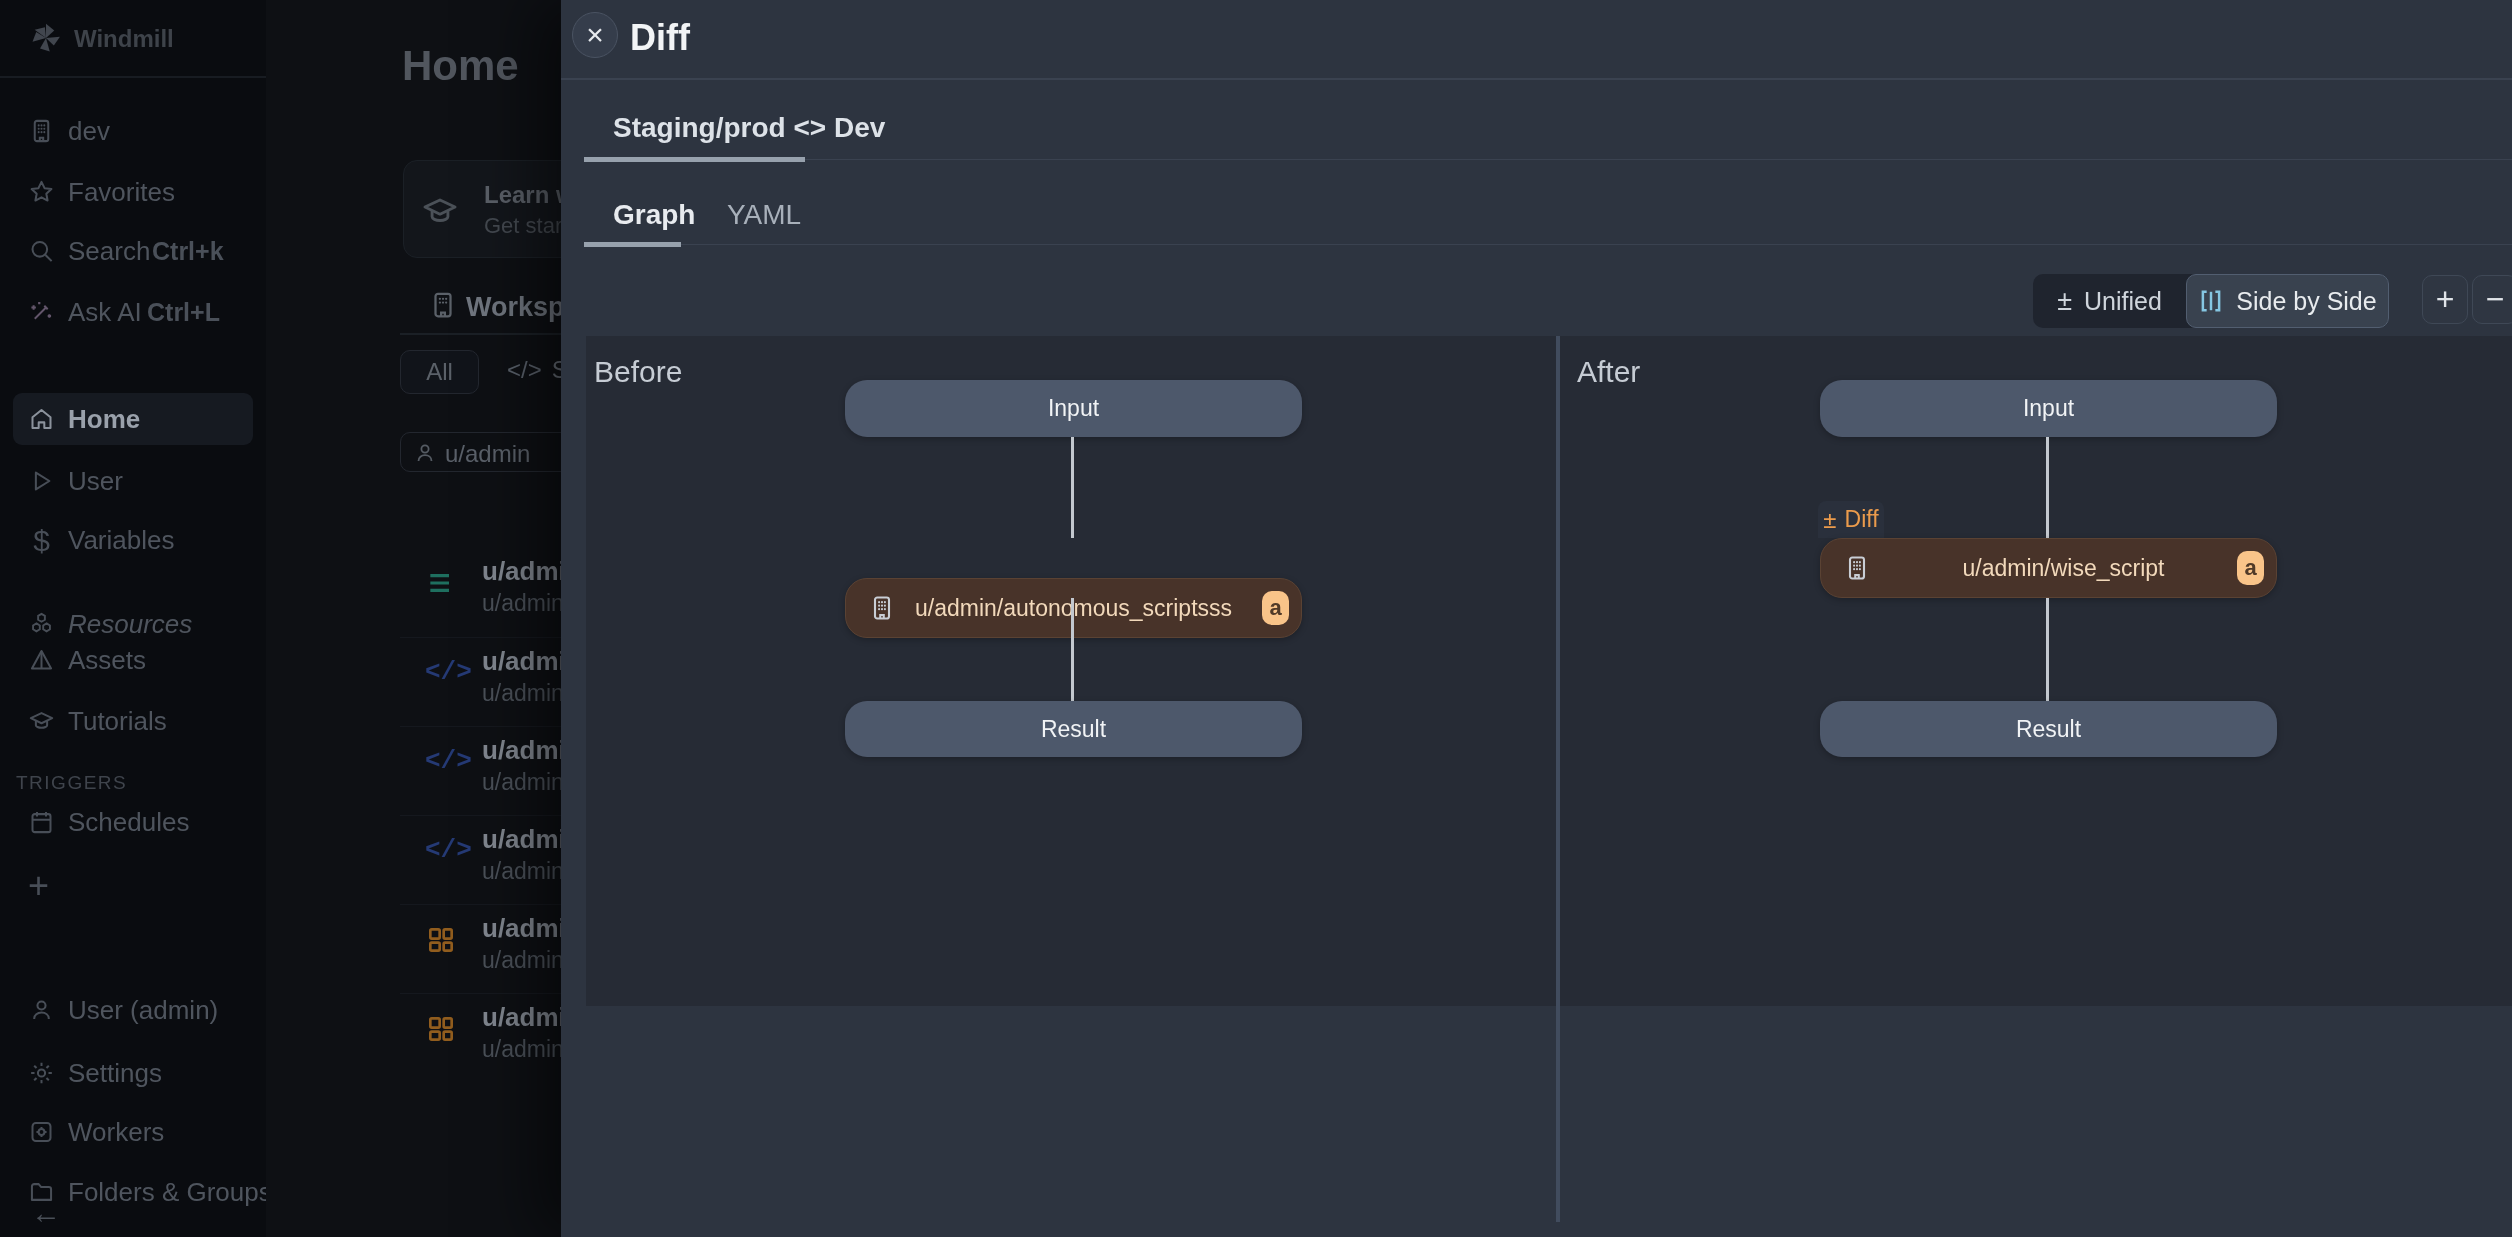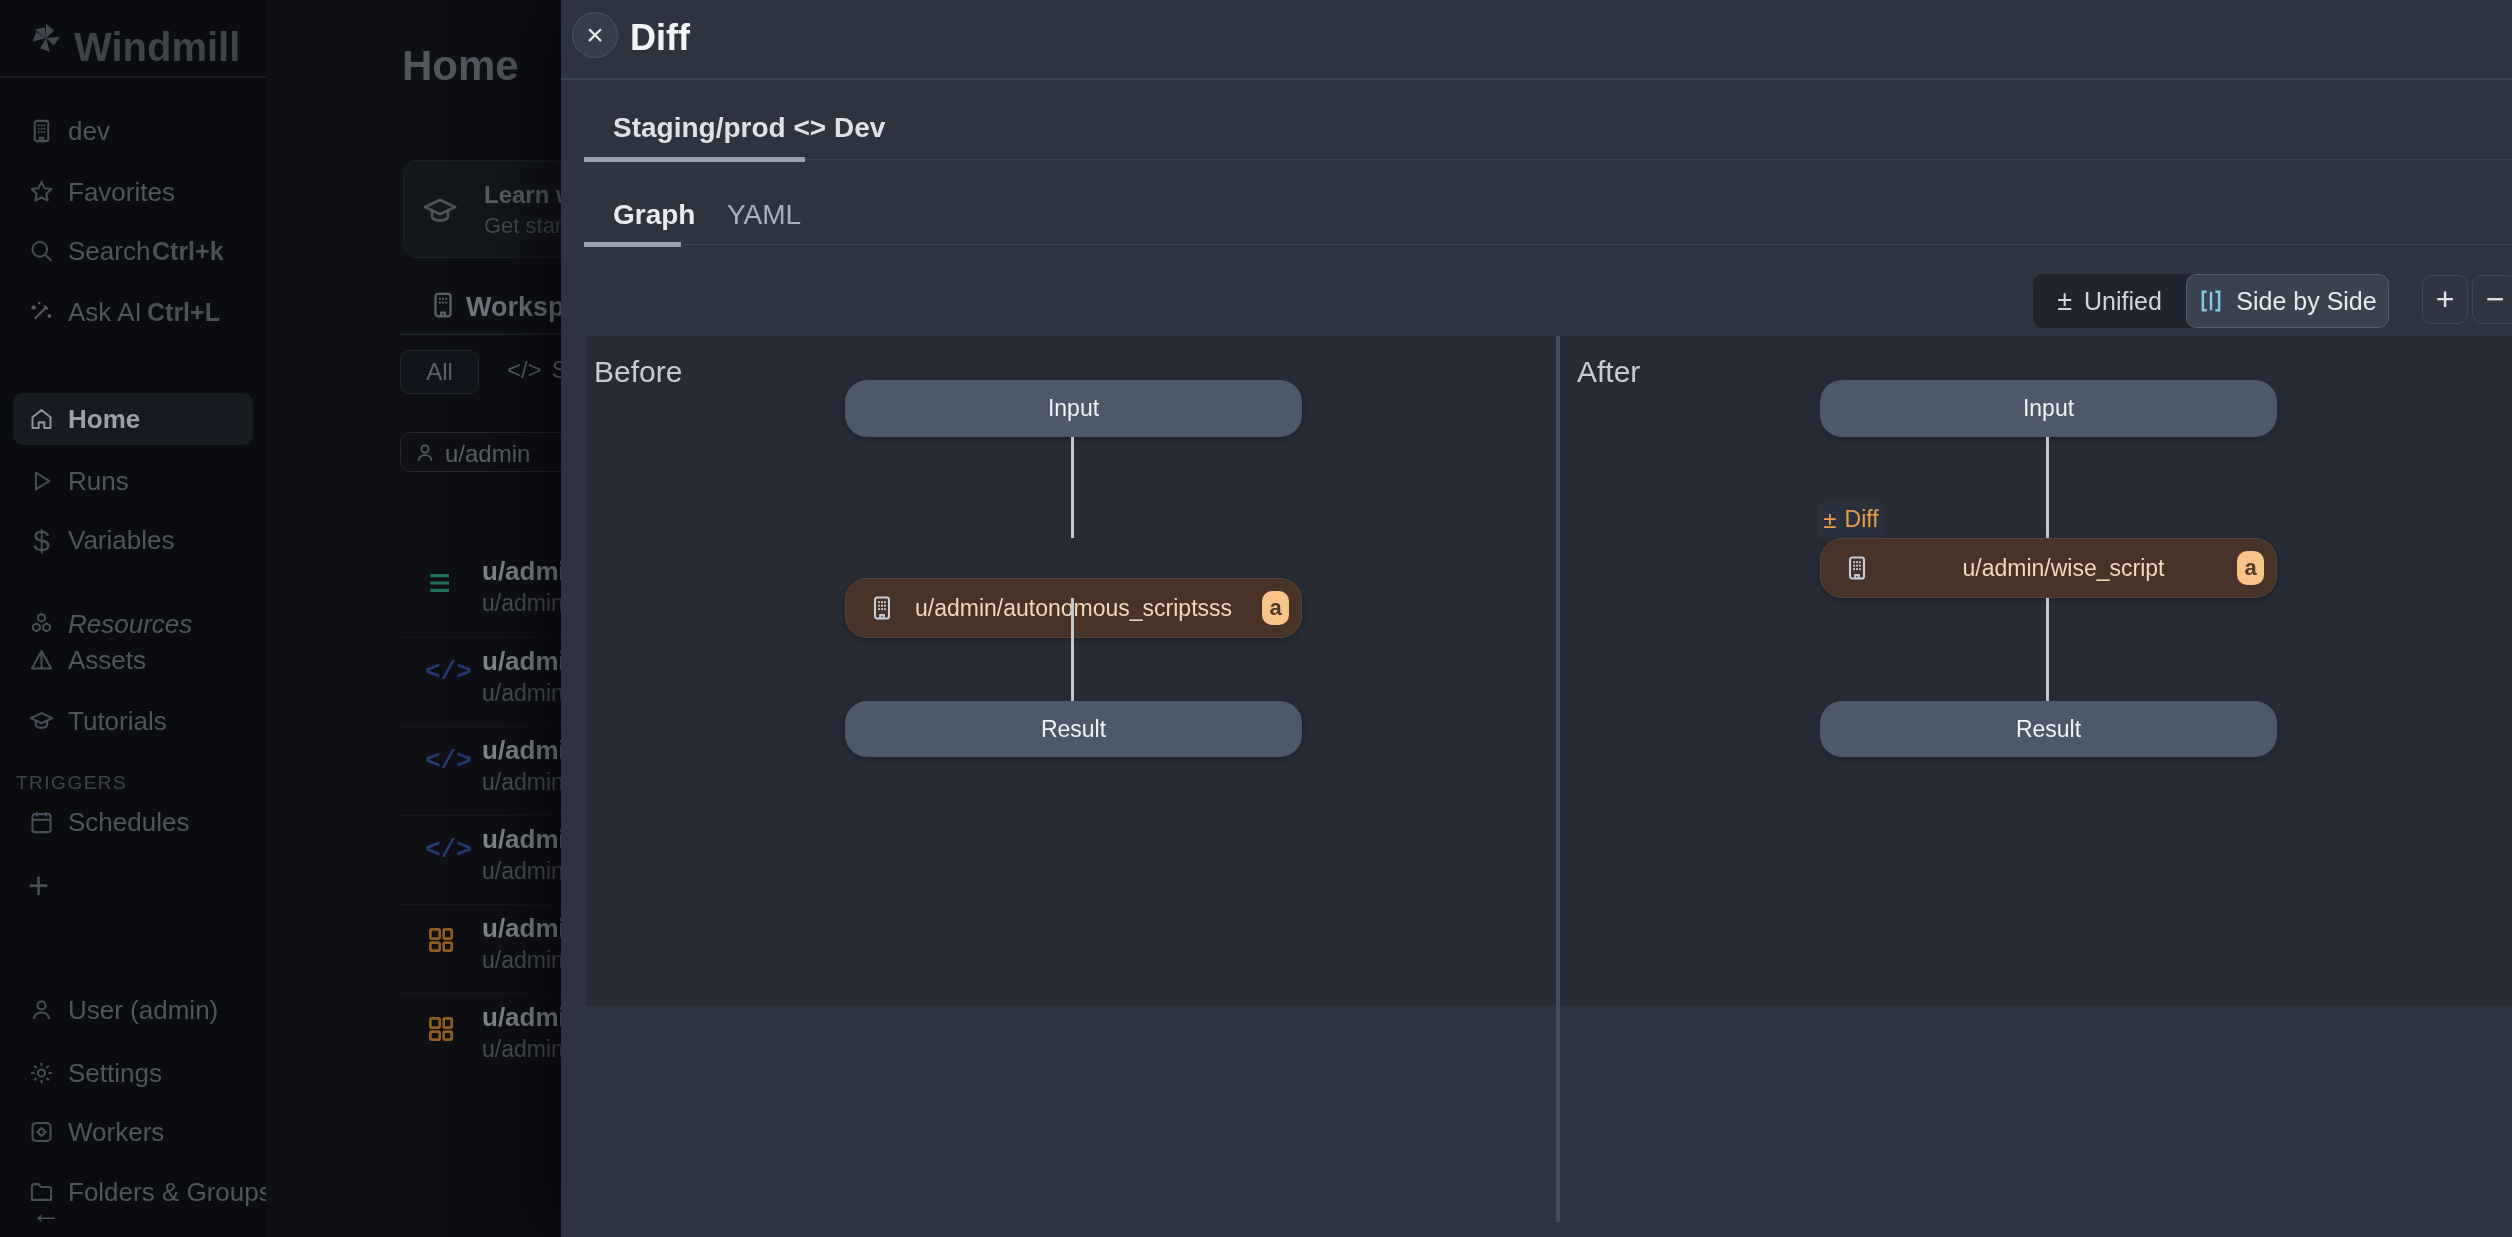--- a/index.html
+++ b/index.html
@@ -11,21 +11,21 @@
     overflow:hidden;
     color:#cfd4da;
   }
   .abs { position:absolute; }
   svg { display:block; }
 
   
   #sidebar { left:0; top:0; width:266px; height:1237px; background:#0a0c10; }
   .sb-head { position:absolute; left:0; top:0; width:266px; height:78px; border-bottom:2px solid #181c22; }
   .sb-logo { position:absolute; left:28px; top:20px; width:36px; height:36px; color:#41464e; }
-  .sb-logo-text { position:absolute; left:74px; top:25px; font-size:40px; font-weight:bold; color:#3e434a; }
+  .sb-logo-text { position:absolute; left:74px; top:25px; font-size:24px; font-weight:bold; color:#3e434a; }
   .sb-item { position:absolute; left:0; width:266px; height:44px; cursor:pointer; }
   .sb-item .ic { position:absolute; left:28px; top:50%; transform:translateY(-50%); width:27px; height:27px; color:#484e57; }
   .sb-item .lb { position:absolute; left:68px; top:50%; transform:translateY(-50%); font-size:26px; color:#4f555e; white-space:nowrap; }
   .sb-item .sc { position:absolute; top:50%; transform:translateY(-50%); font-size:25px; font-weight:bold; color:#4a5059; }
   .sb-item.active { background:#161a21; border-radius:9px; left:13px; width:240px; height:52px; }
   .sb-item.active .ic { left:15px; color:#8b929c; }
   .sb-item.active .lb { left:55px; color:#9aa1ab; font-weight:bold; }
   .sb-section { position:absolute; left:16px; font-size:19px; letter-spacing:1.5px; color:#3f444c; }
   .dollar-glyph { font-size:30px; line-height:27px; text-align:center; }
   .plus-glyph { font-size:36px; color:#4a5058; }
@@ -167,21 +167,21 @@
     <svg class="ic" viewBox="0 0 24 24" fill="none" stroke="currentColor" stroke-width="1.8">
       <path d="M4 10.5 L12 4 l8 6.5 V20 h-5.5 v-5 h-5 v5 H4 Z" stroke-linejoin="round"></path>
     </svg>
     <span class="lb">Home</span>
   </div>
 
   <div class="sb-item" style="top:459px;">
     <svg class="ic" viewBox="0 0 24 24" fill="none" stroke="currentColor" stroke-width="1.8">
       <path d="M7 4.5 L19 12 L7 19.5 Z" stroke-linejoin="round"></path>
     </svg>
-    <span class="lb">Runs</span>
+    <span class="lb">User</span>
   </div>
 
   <div class="sb-item" style="top:518px;">
     <span class="ic dollar-glyph">$</span>
     <span class="lb">Variables</span>
   </div>
 
   <div class="sb-item" style="top:602px;font-style:italic;">
     <svg class="ic" viewBox="0 0 24 24" fill="none" stroke="currentColor" stroke-width="1.7">
       <path d="M12 3 l3 1.8 v3.4 L12 10 l-3-1.8 V4.8 Z"></path>

